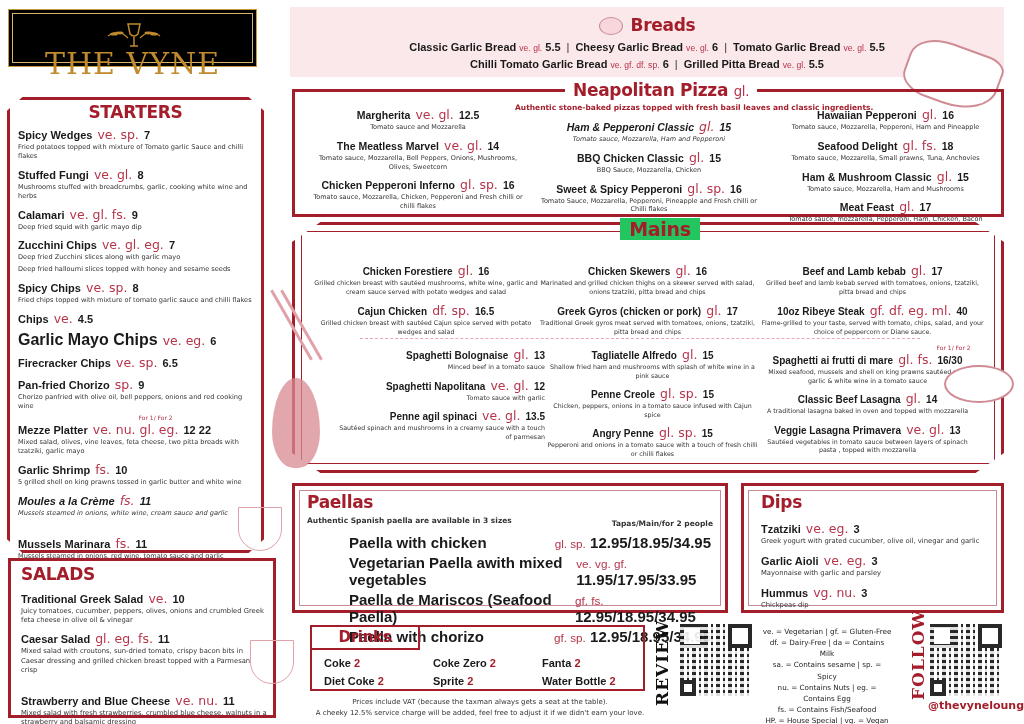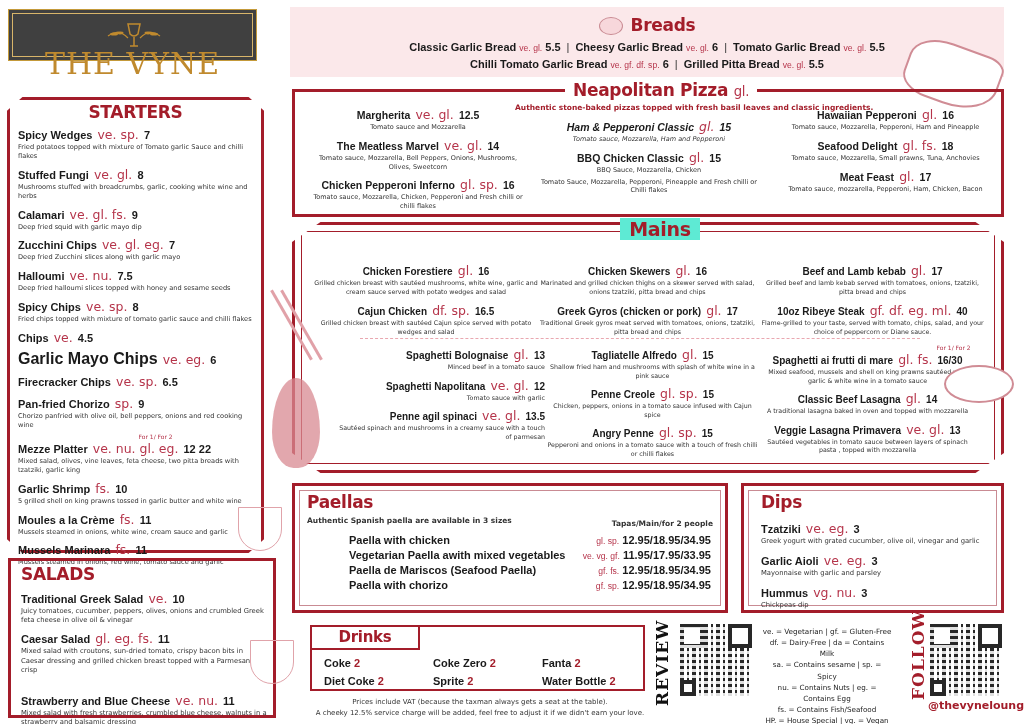--- a/index.html
+++ b/index.html
@@ -5,21 +5,21 @@
   * { box-sizing: border-box; margin: 0; padding: 0; }
   html, body { width: 1024px; height: 724px; overflow: hidden; background: #ffffff; }
   body { position: relative; font-family: "DejaVu Sans", sans-serif; color: #1a1a1a; }
   .red { color: #a31d2a; }
   .tag { color: #b5344a; font-size: 0.78em; font-weight: normal; }
   .dish-name { font-family: "Liberation Sans", sans-serif; font-weight: bold; }
   .desc { font-family: "DejaVu Sans", sans-serif; font-size: 7px; color: #333; line-height: 1.35; }
   .display { font-family: "DejaVu Sans", sans-serif; font-weight: bold; color: #a31d2a; letter-spacing: -0.3px; }
 
   
-  .logo { position: absolute; left: 8px; top: 9px; width: 249px; height: 52px; border: 1.5px solid #c49a3a; background: #404040; }
+  .logo { position: absolute; left: 8px; top: 9px; width: 249px; height: 58px; border: 1.5px solid #c49a3a; background: #000000; }
   .logo::before { content: ""; position: absolute; inset: 3px; border: 1px solid #d8b56a; }
   .logo-text { position: absolute; left: 0; right: 0; top: 36px; text-align: center; font-family: "DejaVu Serif", serif; font-size: 30px; color: #c08a2e; letter-spacing: 1px; }
   .logo-emblem { position: absolute; left: 95px; top: 12px; width: 60px; height: 26px; }
 
   
   .starters { position: absolute; left: 7px; top: 97px; width: 257px; height: 456px; border: 3px solid #a31d2a; border-radius: 0; clip-path: polygon(6% 0, 94% 0, 100% 3%, 100% 97%, 94% 100%, 6% 100%, 0 97%, 0 3%); }
   .sec-title { text-align: center; font-size: 17px; }
   .item { margin-bottom: 4px; }
   .item .dish-name { font-size: 11.5px; }
 
@@ -38,32 +38,32 @@
   .pizza { position: absolute; left: 292px; top: 89px; width: 712px; height: 128px; border: 3px solid #a31d2a; }
   .pizza .title { position: absolute; left: 270px; top: -12px; background: #fff; padding: 0 8px; font-size: 17px; }
   .pizza .subtitle { position: absolute; left: 220px; top: 11px; font-size: 7.5px; color: #a31d2a; font-weight: bold; }
   .col { position: absolute; text-align: center; }
   .col .item .dish-name { font-size: 11px; }
   .col .item { margin-bottom: 5px; }
 
   
   .mains { position: absolute; left: 292px; top: 222px; width: 712px; height: 251px; border: 3px solid #a31d2a; clip-path: polygon(4% 0, 96% 0, 100% 8%, 100% 92%, 96% 100%, 4% 100%, 0 92%, 0 8%); }
   .mains-inner { position: absolute; left: 6px; top: 6px; right: 6px; bottom: 6px; border: 1.5px solid #a31d2a; }
-  .mains-title-wrap { position: absolute; left: 620px; top: 218px; width: 80px; text-align: center; background: #5eead4; }
+  .mains-title-wrap { position: absolute; left: 620px; top: 218px; width: 80px; text-align: center; background: #22c55e; }
   .mains-title { font-size: 19px; }
   .dash { position: absolute; left: 360px; top: 338px; width: 560px; border-top: 1.5px dashed #e9a7b0; }
 
   
   .paellas { position: absolute; left: 292px; top: 483px; width: 436px; height: 130px; border: 3px solid #a31d2a; }
   .paellas-inner { position: absolute; inset: 4px; border: 1px solid #c98b93; }
   .paellas .title { position: absolute; left: 12px; top: 6px; font-size: 17px; }
   .paellas .sub { position: absolute; left: 12px; top: 30px; font-size: 7.5px; font-weight: bold; color: #333; }
   .paellas .sizes { position: absolute; right: 12px; top: 33px; font-size: 7.5px; font-weight: bold; color: #333; }
   .paellas .rows { position: absolute; left: 14px; right: 14px; top: 48px; }
-  .p-row { display: flex; justify-content: space-between; font-family: "Liberation Sans", sans-serif; font-weight: bold; font-size: 11px; margin-bottom: 3px; padding-left: 40px; }
+  .p-row { display: flex; justify-content: space-between; font-family: "Liberation Sans", sans-serif; font-weight: bold; font-size: 15px; margin-bottom: 3px; padding-left: 40px; }
 
   
   .dips { position: absolute; left: 741px; top: 483px; width: 263px; height: 130px; border: 3px solid #a31d2a; }
   .dips-inner { position: absolute; inset: 4px; border: 1px solid #c98b93; }
   .dips .title { position: absolute; left: 17px; top: 6px; font-size: 17px; }
   .dips .list { position: absolute; left: 17px; top: 32px; right: 6px; }
   .dips .dish-name { font-size: 11.5px; }
 
   
   .drinks { position: absolute; left: 310px; top: 625px; width: 335px; height: 66px; border: 2px solid #a31d2a; }
@@ -123,21 +123,20 @@
       </div>
       <div class="item" style="margin-bottom: 3px;">
         <div><span class="dish-name" style="font-size: 11px;">Calamari</span> <span class="tag">ve. gl. fs.</span> <span class="dish-name" style="font-size: 11px;">9</span></div>
         <div class="desc" style="font-size: 6.6px;">Deep fried squid with garlic mayo dip</div>
       </div>
       <div class="item" style="margin-bottom: 3px;">
         <div><span class="dish-name" style="font-size: 11px;">Zucchini Chips</span> <span class="tag">ve. gl. eg.</span> <span class="dish-name" style="font-size: 11px;">7</span></div>
         <div class="desc" style="font-size: 6.6px;">Deep fried Zucchini slices along with garlic mayo</div>
       </div>
       <div class="item" style="margin-bottom: 3px;">
-        <div><span class="dish-name" style="font-size: 11px;">Halloumi</span> <span class="tag">ve. nu.</span> <span class="dish-name" style="font-size: 11px;">7.5</span></div>
         <div class="desc" style="font-size: 6.6px;">Deep fried halloumi slices topped with honey and sesame seeds</div>
       </div>
       <div class="item" style="margin-bottom: 3px;">
         <div><span class="dish-name" style="font-size: 11px;">Spicy Chips</span> <span class="tag">ve. sp.</span> <span class="dish-name" style="font-size: 11px;">8</span></div>
         <div class="desc" style="font-size: 6.6px;">Fried chips topped with mixture of tomato garlic sauce and chilli flakes</div>
       </div>
       <div class="item" style="margin-bottom: 3px;">
         <div><span class="dish-name" style="font-size: 11px;">Chips</span> <span class="tag">ve.</span> <span class="dish-name" style="font-size: 11px;">4.5</span></div>
       </div>
       <div class="item" style="margin-bottom: 3px;">
@@ -146,27 +145,27 @@
       <div class="item" style="margin-bottom: 3px;">
         <div><span class="dish-name" style="font-size: 11px;">Firecracker Chips</span> <span class="tag">ve. sp.</span> <span class="dish-name" style="font-size: 11px;">6.5</span></div>
       </div>
       <div class="item" style="margin-bottom: 3px;">
         <div><span class="dish-name" style="font-size: 11px;">Pan-fried Chorizo</span> <span class="tag">sp.</span> <span class="dish-name" style="font-size: 11px;">9</span></div>
         <div class="desc" style="font-size: 6.6px;">Chorizo panfried with olive oil, bell peppers, onions and red cooking wine</div>
       </div>
       <div class="item" style="margin-bottom: 3px;">
         <div class="tag" style="font-size: 6px; text-align: right; margin-bottom: -2px; padding-right: 35%;">For 1/ For 2</div>
         <div><span class="dish-name" style="font-size: 11px;">Mezze Platter</span> <span class="tag">ve. nu. gl. eg.</span> <span class="dish-name" style="font-size: 11px;">12   22</span></div>
-        <div class="desc" style="font-size: 6.6px;">Mixed salad, olives, vine leaves, feta cheese, two pitta breads with tzatziki, garlic king</div>
+        <div class="desc" style="font-size: 6.6px;">Mixed salad, olives, vine leaves, feta cheese, two pitta breads with tzatziki, garlic mayo</div>
       </div>
       <div class="item" style="margin-bottom: 3px;">
         <div><span class="dish-name" style="font-size: 11px;">Garlic Shrimp</span> <span class="tag">fs.</span> <span class="dish-name" style="font-size: 11px;">10</span></div>
         <div class="desc" style="font-size: 6.6px;">5 grilled shell on king prawns tossed in garlic butter and white wine</div>
       </div>
-      <div class="item" style="margin-bottom: 3px;">
+      <div class="item" style="margin-bottom: 16px; font-style: italic;">
         <div><span class="dish-name" style="font-size: 11px;">Moules a la Crème</span> <span class="tag">fs.</span> <span class="dish-name" style="font-size: 11px;">11</span></div>
         <div class="desc" style="font-size: 6.6px;">Mussels steamed in onions, white wine, cream sauce and garlic</div>
       </div>
       <div class="item" style="margin-bottom: 3px;">
         <div><span class="dish-name" style="font-size: 11px;">Mussels Marinara</span> <span class="tag">fs.</span> <span class="dish-name" style="font-size: 11px;">11</span></div>
         <div class="desc" style="font-size: 6.6px;">Mussels steamed in onions, red wine, tomato sauce and garlic</div>
       </div>
     </div>
 </div>
 
@@ -217,31 +216,36 @@
   <div class="col" style="left:240px;top:24px;width:228px;" id="pizza-col-1">
       <div class="item" style="margin-bottom: 3px; font-style: italic;">
         <div><span class="dish-name" style="font-size: 10.5px;">Ham &amp; Pepperoni Classic</span> <span class="tag">gl.</span> <span class="dish-name" style="font-size: 10.5px;">15</span></div>
         <div class="desc" style="font-size: 6.5px;">Tomato sauce, Mozzarella, Ham and Pepperoni</div>
       </div>
       <div class="item" style="margin-bottom: 3px;">
         <div><span class="dish-name" style="font-size: 10.5px;">BBQ Chicken Classic</span> <span class="tag">gl.</span> <span class="dish-name" style="font-size: 10.5px;">15</span></div>
         <div class="desc" style="font-size: 6.5px;">BBQ Sauce, Mozzarella, Chicken</div>
       </div>
       <div class="item" style="margin-bottom: 3px;">
+        <div><span class="dish-name" style="font-size: 10.5px;">Sweet &amp; Spicy Pepperoni</span> <span class="tag">gl. sp.</span> <span class="dish-name" style="font-size: 10.5px;">16</span></div>
         <div class="desc" style="font-size: 6.5px;">Tomato Sauce, Mozzarella, Pepperoni, Pineapple and Fresh chilli or Chilli flakes</div>
       </div>
     </div>
   <div class="col" style="left:478px;top:12px;width:225px;" id="pizza-col-2">
       <div class="item" style="margin-bottom: 3px;">
         <div><span class="dish-name" style="font-size: 10.5px;">Hawaiian Pepperoni</span> <span class="tag">gl.</span> <span class="dish-name" style="font-size: 10.5px;">16</span></div>
         <div class="desc" style="font-size: 6.5px;">Tomato sauce, Mozzarella, Pepperoni, Ham and Pineapple</div>
       </div>
       <div class="item" style="margin-bottom: 3px;">
         <div><span class="dish-name" style="font-size: 10.5px;">Seafood Delight</span> <span class="tag">gl. fs.</span> <span class="dish-name" style="font-size: 10.5px;">18</span></div>
         <div class="desc" style="font-size: 6.5px;">Tomato sauce, Mozzarella, Small prawns, Tuna, Anchovies</div>
+      </div>
+      <div class="item" style="margin-bottom: 3px;">
+        <div><span class="dish-name" style="font-size: 10.5px;">Ham &amp; Mushroom Classic</span> <span class="tag">gl.</span> <span class="dish-name" style="font-size: 10.5px;">15</span></div>
+        <div class="desc" style="font-size: 6.5px;">Tomato sauce, Mozzarella, Ham and Mushrooms</div>
       </div>
       <div class="item" style="margin-bottom: 3px;">
         <div><span class="dish-name" style="font-size: 10.5px;">Meat Feast</span> <span class="tag">gl.</span> <span class="dish-name" style="font-size: 10.5px;">17</span></div>
         <div class="desc" style="font-size: 6.5px;">Tomato sauce, mozzarella, Pepperoni, Ham, Chicken, Bacon</div>
       </div>
     </div>
 </div>
 
 <div class="mains">
     <div class="mains-inner"></div>

